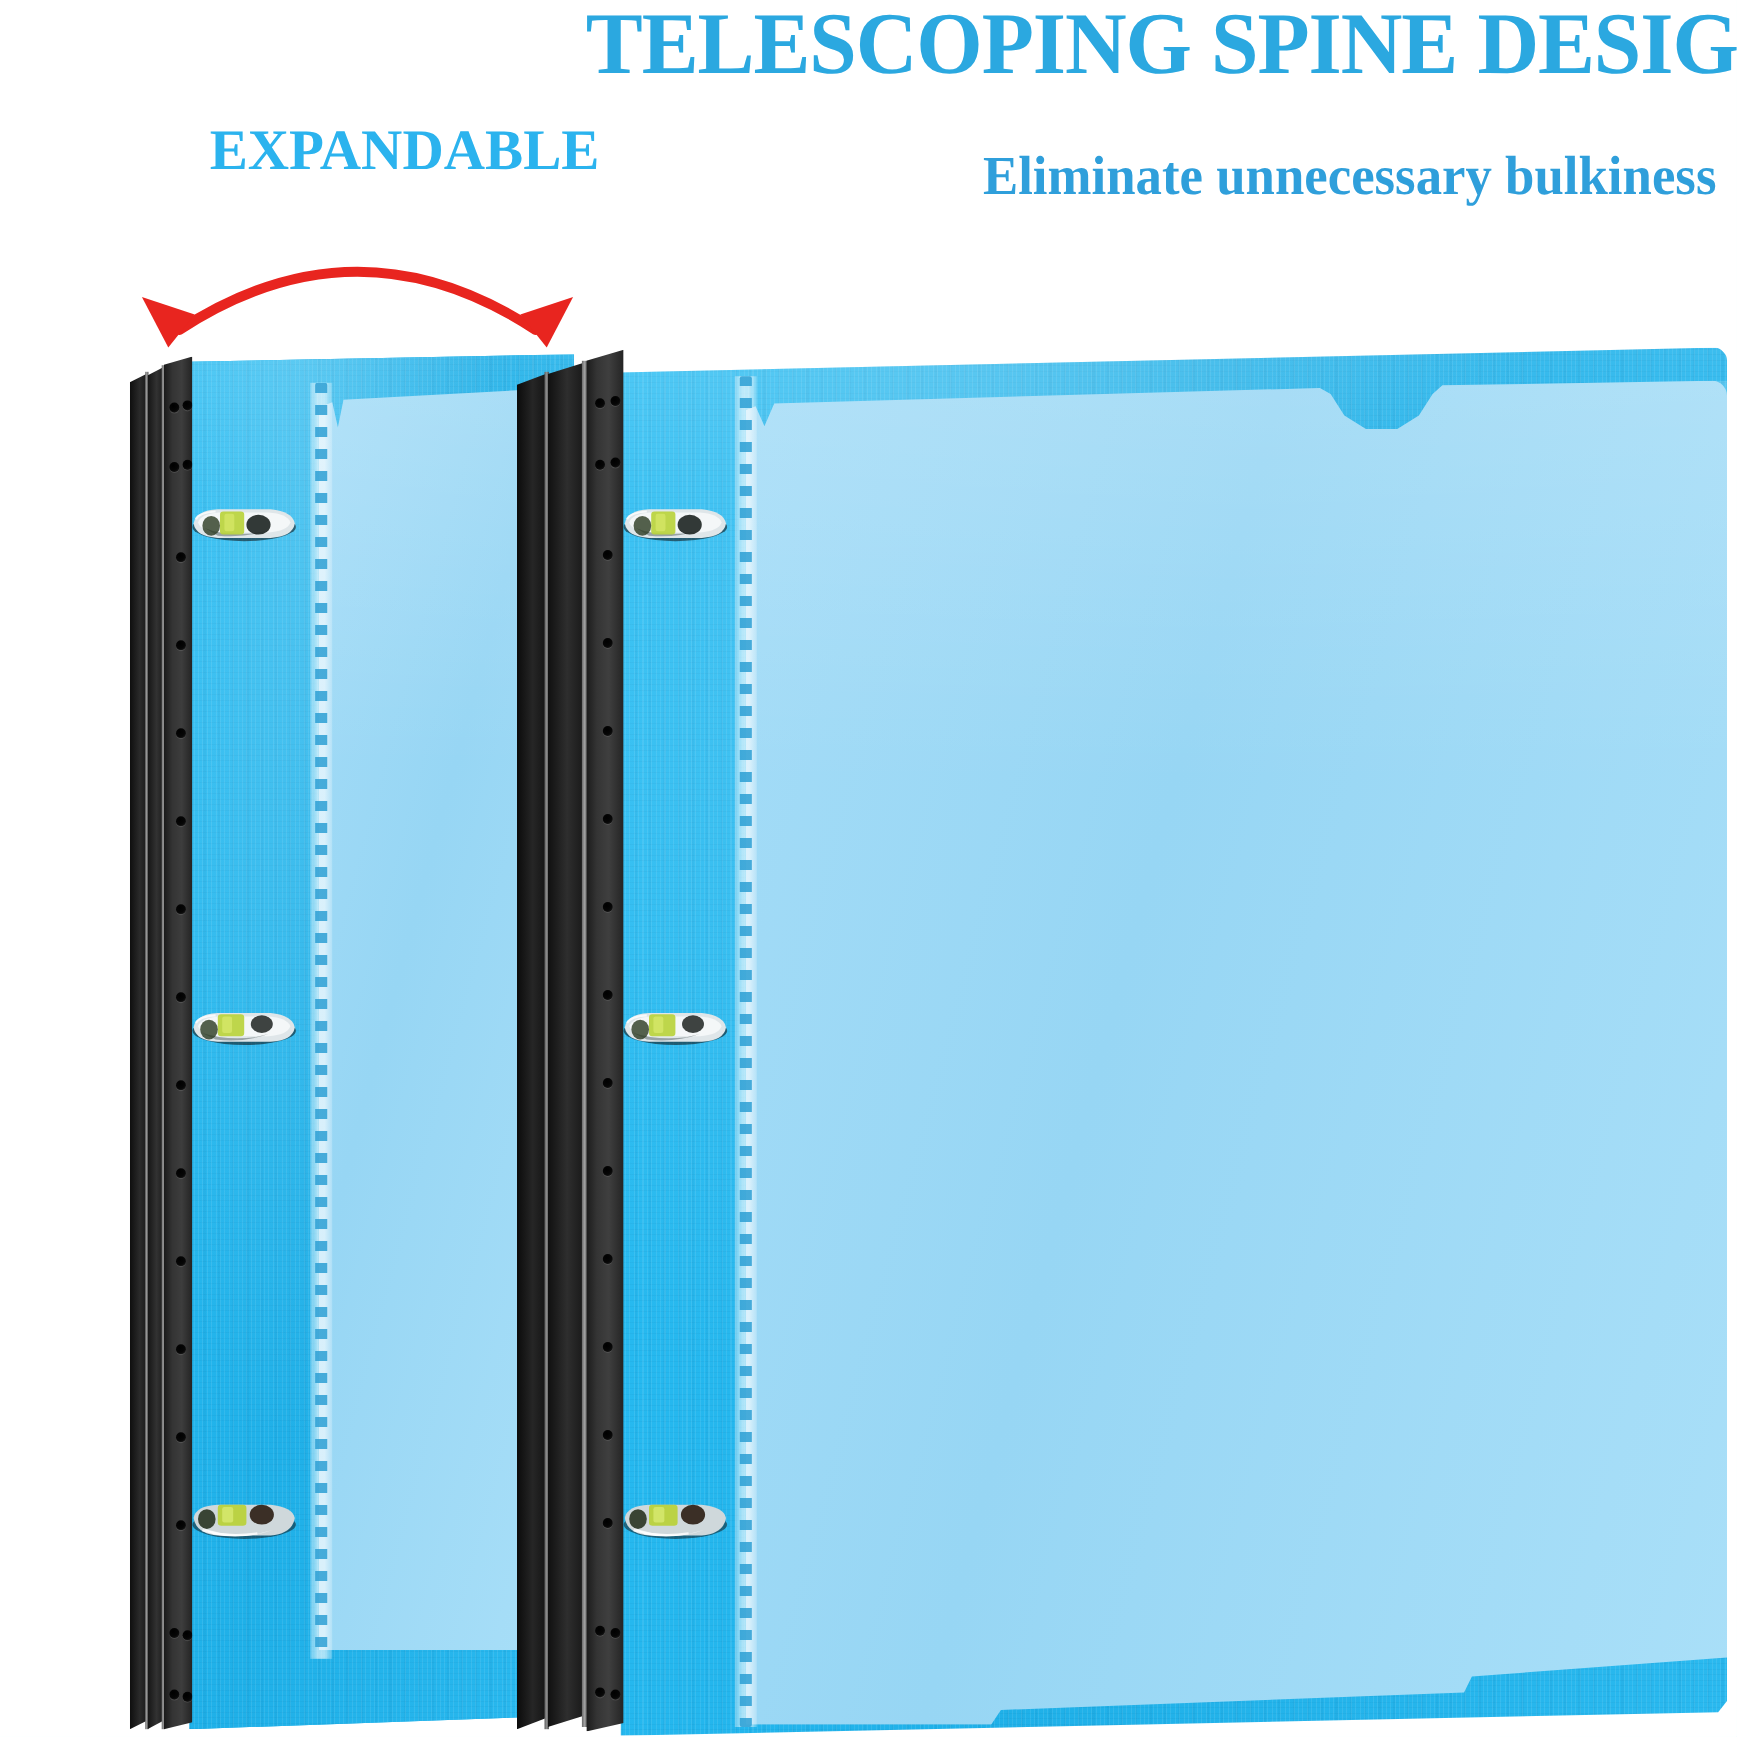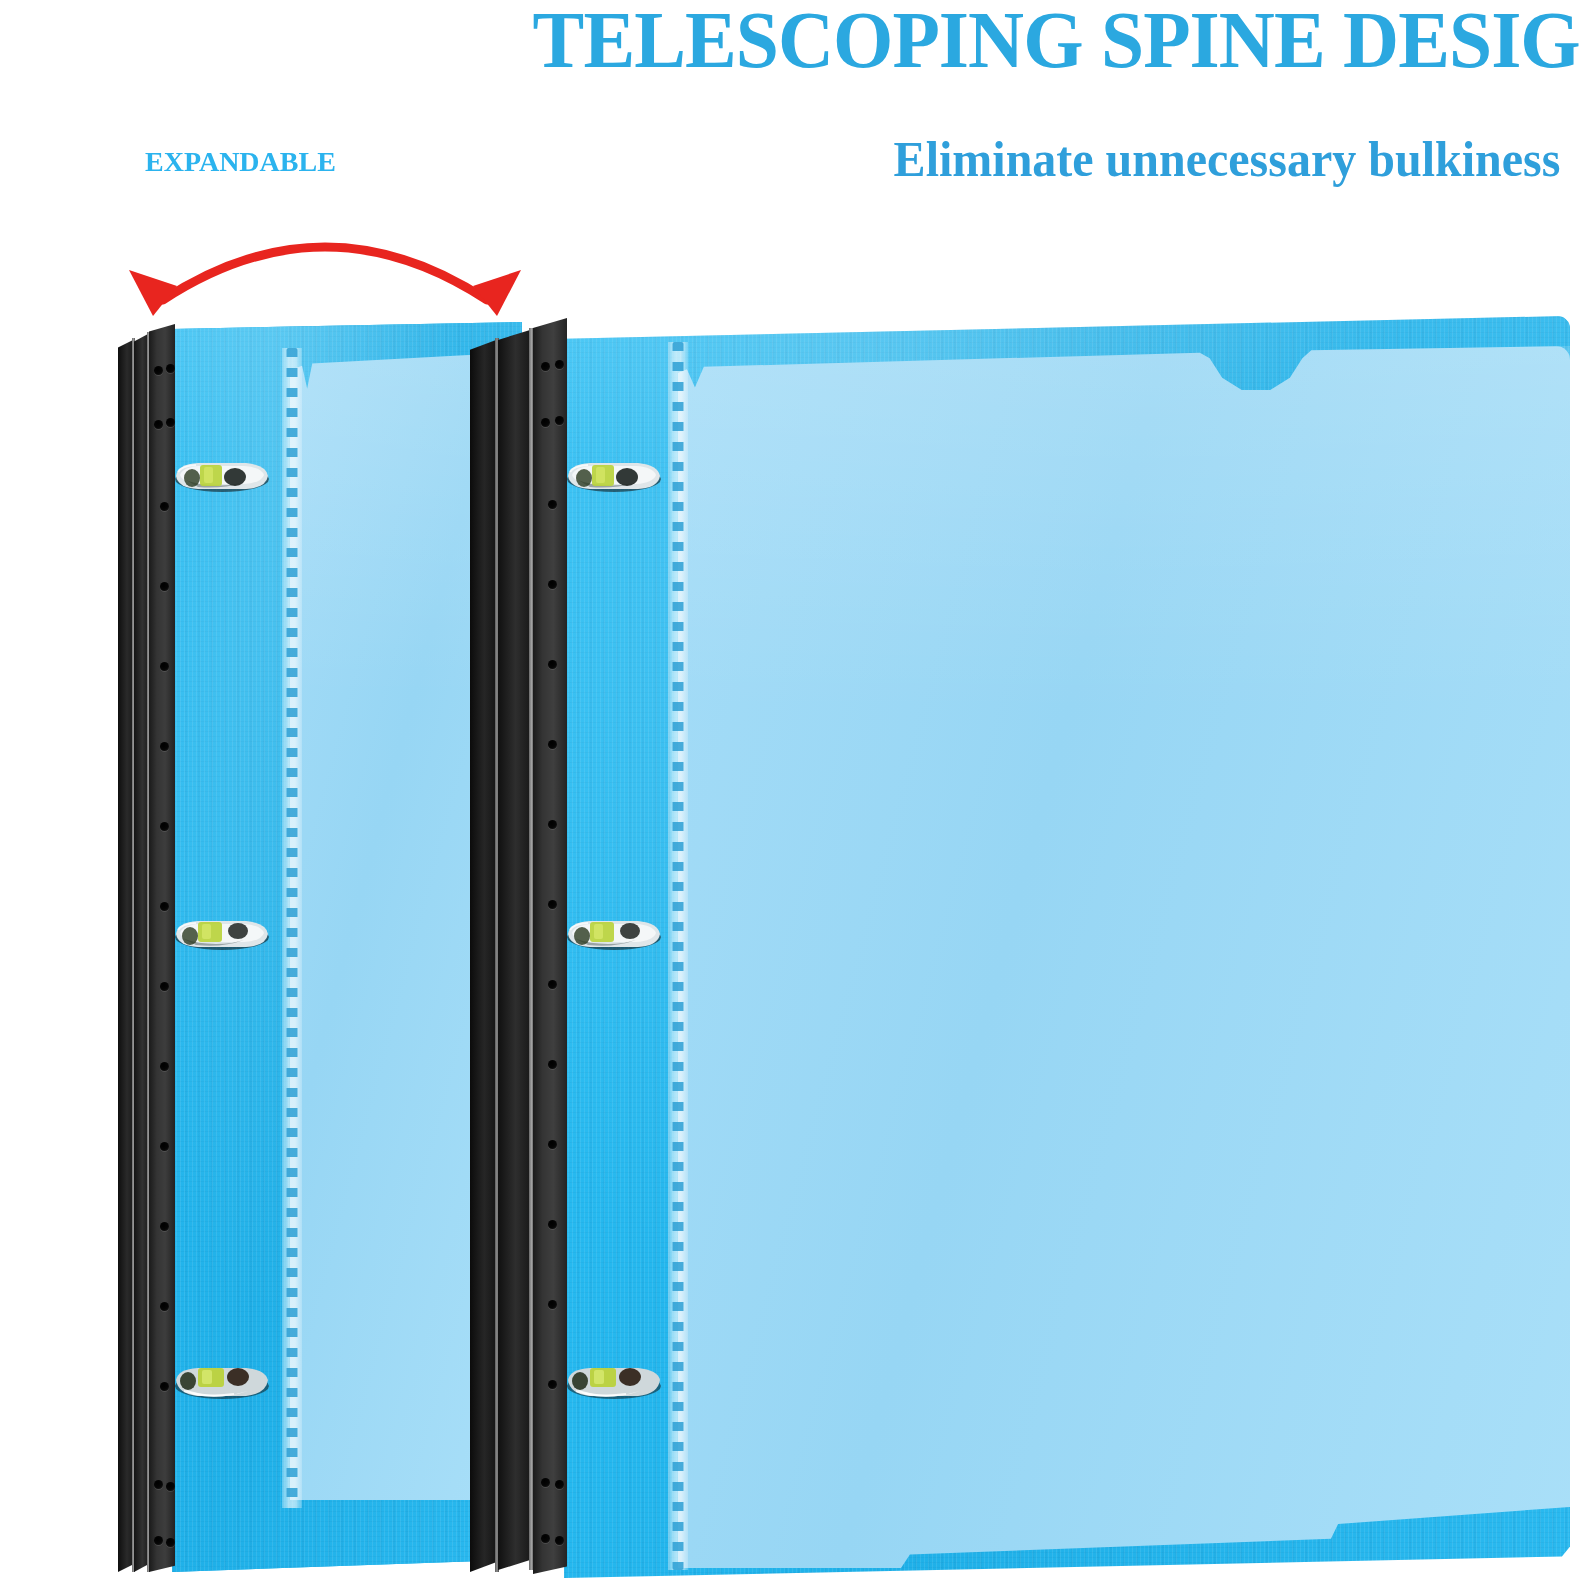--- a/index.html
+++ b/index.html
@@ -24,24 +24,24 @@
     position:absolute; left:600px; top:128px; width:960px;
     text-align:right; padding-right:10px;
     font-family:"Liberation Serif",serif;
     font-weight:bold; font-size:50px; line-height:62px;
     color:#2F9FDB;
     transform:scaleX(0.96);
     transform-origin:100% 50%;
     white-space:nowrap;
   }
   .expandable{
-    position:absolute; left:145px; top:138px; width:400px;
-    text-align:left;
+    position:absolute; left:145px; top:114px; width:400px;
+    text-align:right;
     font-family:"Liberation Serif",serif;
-    font-weight:bold; font-size:28px; line-height:48px;
+    font-weight:bold; font-size:52px; line-height:48px;
     color:#2BB3EE;
     white-space:nowrap;
   }
 
   
   .arrow-wrap{position:absolute;left:115px;top:182px;width:420px;height:140px;}
 
   
   .binder{position:absolute;}
 

